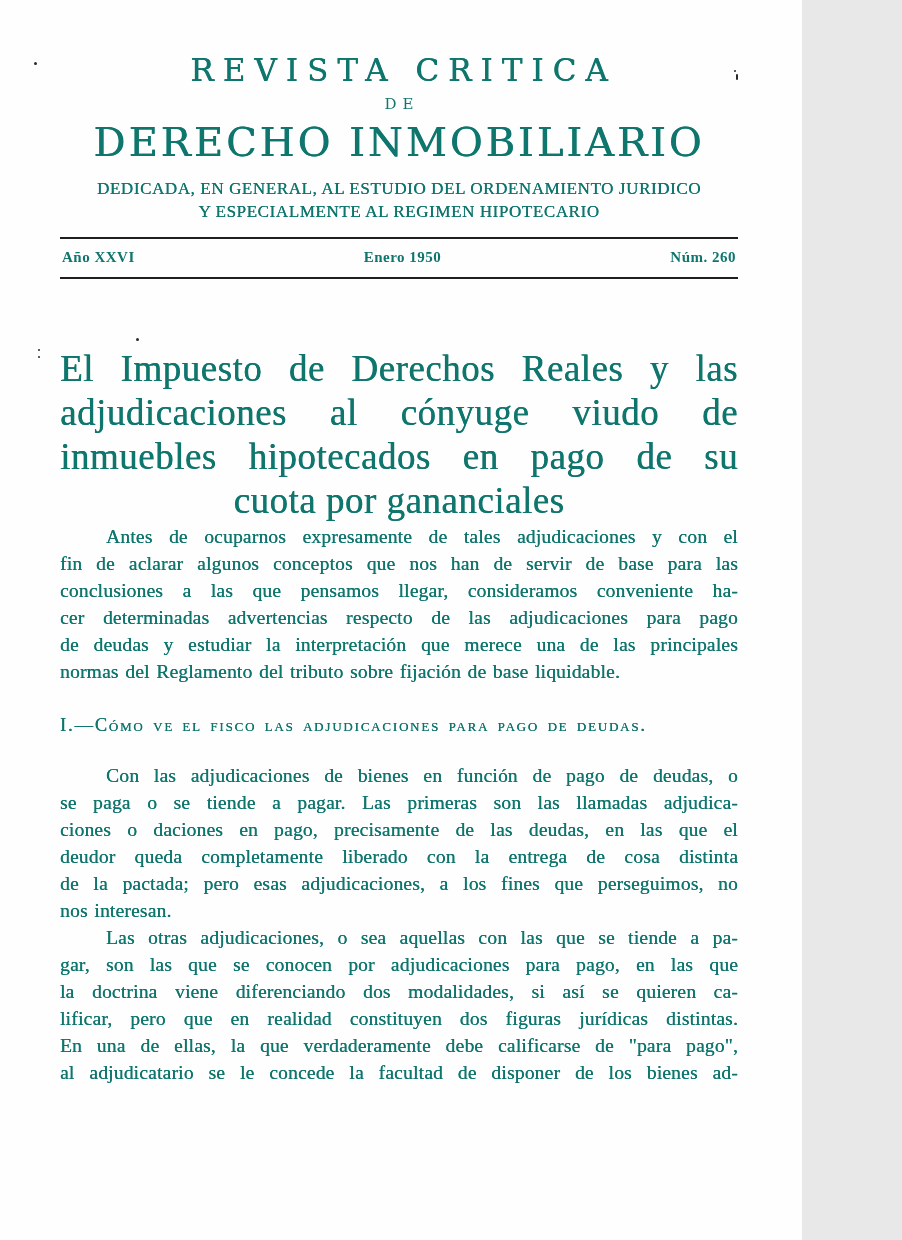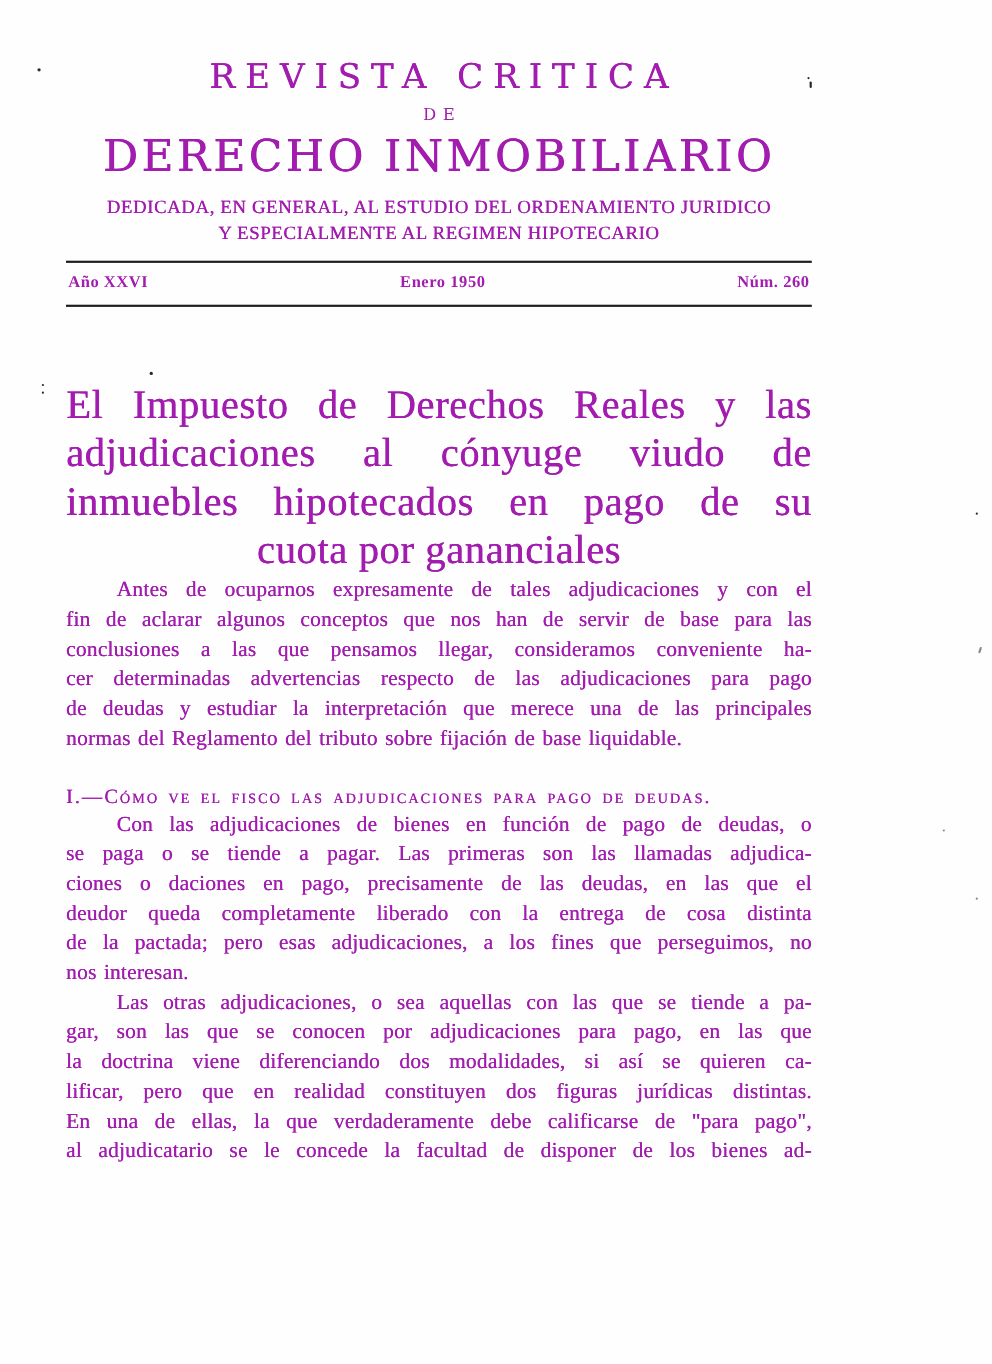--- a/index.html
+++ b/index.html
@@ -1,22 +1,22 @@
 <!DOCTYPE html>
 <html><head>
 <meta charset="utf-8">
 <style>
   html,body{margin:0;padding:0;background:#e8e8e8;}
   .sheet{
     position:relative;
-    width:902px;height:1240px;
+    width:802px;height:1240px;
     background:#fefefe;
     overflow:hidden;
     font-family:"Liberation Serif","DejaVu Serif",serif;
-    color:#a21caf;
+    color:#0f766e;
   }
   .content{position:absolute;left:60px;top:0;width:678px;}
 
   
   .m-title{
     margin-top:52px;text-align:center;
     font-family:"DejaVu Serif","Liberation Serif",serif;
     font-size:31px;letter-spacing:9px;padding-left:9px;
     text-shadow:0.4px 0 0 currentColor;
     white-space:nowrap;
@@ -64,21 +64,21 @@
   
   .para{margin:0;}
   .intro{}
   .heading{
     margin-top:30px;
     font-size:18.5px;font-variant:small-caps;letter-spacing:1.8px;
     word-spacing:2px;
     text-shadow:0.25px 0 0 currentColor;
     white-space:nowrap;
   }
-  .p2{}
+  .p2{margin-top:26px;}
   .bline{
     font-size:19.5px;line-height:27px;
     letter-spacing:0.2px;word-spacing:1.5px;
     text-align:justify;text-align-last:justify;
     text-shadow:0.25px 0 0 currentColor;
   }
   .bline.end{text-align-last:left;}
   .bline.ind{padding-left:46px;}
 
   

